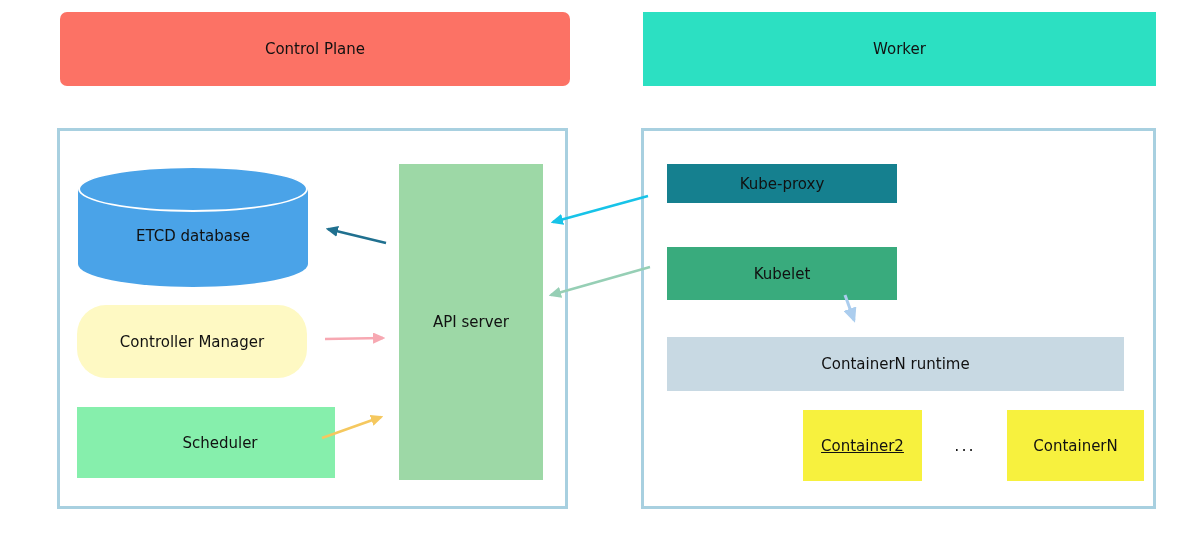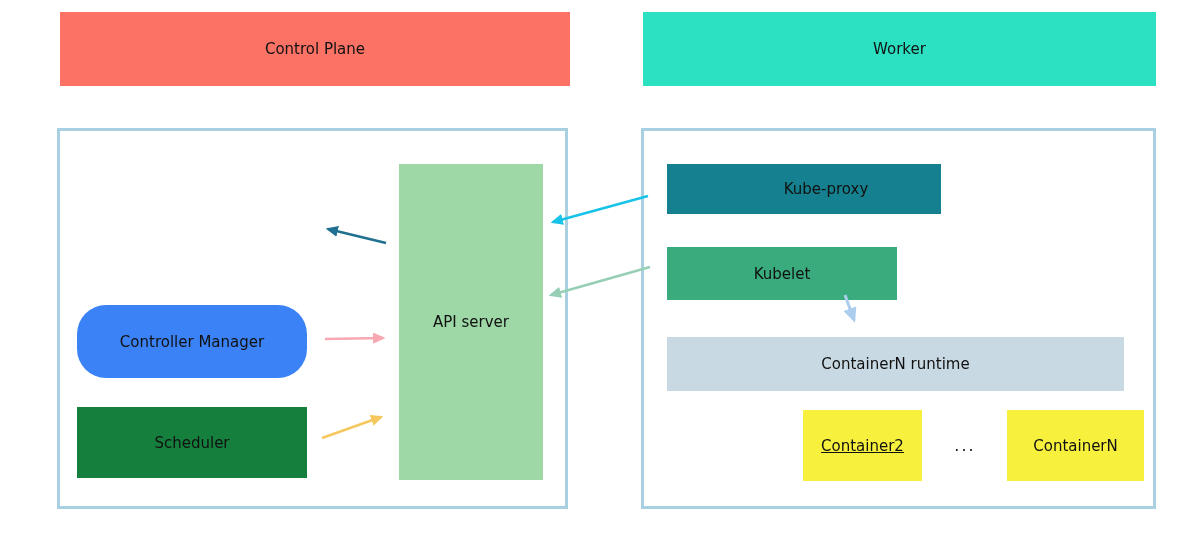--- a/index.html
+++ b/index.html
@@ -45,21 +45,21 @@
     font-size: 15px;
     text-align: center;
   }
 
   
   .controller-manager { left: 77px;  top: 305px; width: 230px; height: 73px; }
   .scheduler          { left: 77px;  top: 407px; width: 230px; height: 71px; }
   .api-server         { left: 399px; top: 164px; width: 144px; height: 316px; }
 
   
-  .kube-proxy         { left: 667px; top: 164px; width: 230px; height: 50px; padding-left: 44px; }
+  .kube-proxy         { left: 667px; top: 164px; width: 230px; height: 39px; }
   .kubelet            { left: 667px; top: 239px; width: 230px; height: 53px; margin-top: 8px; }
   .container-runtime  { left: 667px; top: 337px; width: 457px; height: 54px; }
   .container-1        { left: 668px; top: 410px; width: 117px; height: 71px; }
   .container-2        { left: 803px; top: 410px; width: 119px; height: 71px; text-decoration: underline; }
   .container-n        { left: 1007px; top: 410px; width: 137px; height: 71px; }
   .containers-ellipsis {
     position: absolute;
     left: 935px; top: 430px; width: 60px; height: 30px;
     display: flex; align-items: center; justify-content: center;
     color: #111111; font-size: 16px; letter-spacing: 2px;
@@ -97,38 +97,43 @@
     left: 0; top: 0; width: 1199px; height: 543px;
     pointer-events: none;
     z-index: 5;
   }
 </style>
 </head>
 <body>
 
 <div class="canvas">
 
-  <div class="banner control-plane" style="background-color: rgb(252, 114, 101);">
+  <div class="banner control-plane" style="background-color: rgb(252, 114, 101); border-radius: 7px;">
     <span>Control Plane</span>
   </div>
 
   <div class="banner worker" style="background-color: rgb(44, 224, 194);">
     <span>Worker</span>
   </div>
 
   <div class="panel left" style="border-color: rgb(168, 208, 224);"></div>
 
   <div class="panel right" style="border-color: rgb(168, 208, 224);"></div>
 
+  <div class="cylinder">
+    <div class="cyl-body" style="background-color: rgb(74, 163, 232);"></div>
+    <div class="cyl-top" style="background-color: rgb(74, 163, 232);"></div>
+    <div class="cyl-label">ETCD database</div>
+  </div>
 
-  <div class="block controller-manager" style="background-color: #3b82f6; border-radius: 29px;">
+  <div class="block controller-manager" style="background-color: #fef9c3; border-radius: 29px;">
     <span>Controller Manager</span>
   </div>
 
-  <div class="block scheduler" style="background-color: #15803d;">
+  <div class="block scheduler" style="background-color: #86efac; padding-left: 28px;">
     <span>Scheduler</span>
   </div>
 
   <div class="block api-server" style="background-color: rgb(157, 216, 166);">
     <span>API server</span>
   </div>
 
   <div class="block kube-proxy" style="background-color: rgb(21, 128, 143);">
     <span>Kube-proxy</span>
   </div>

